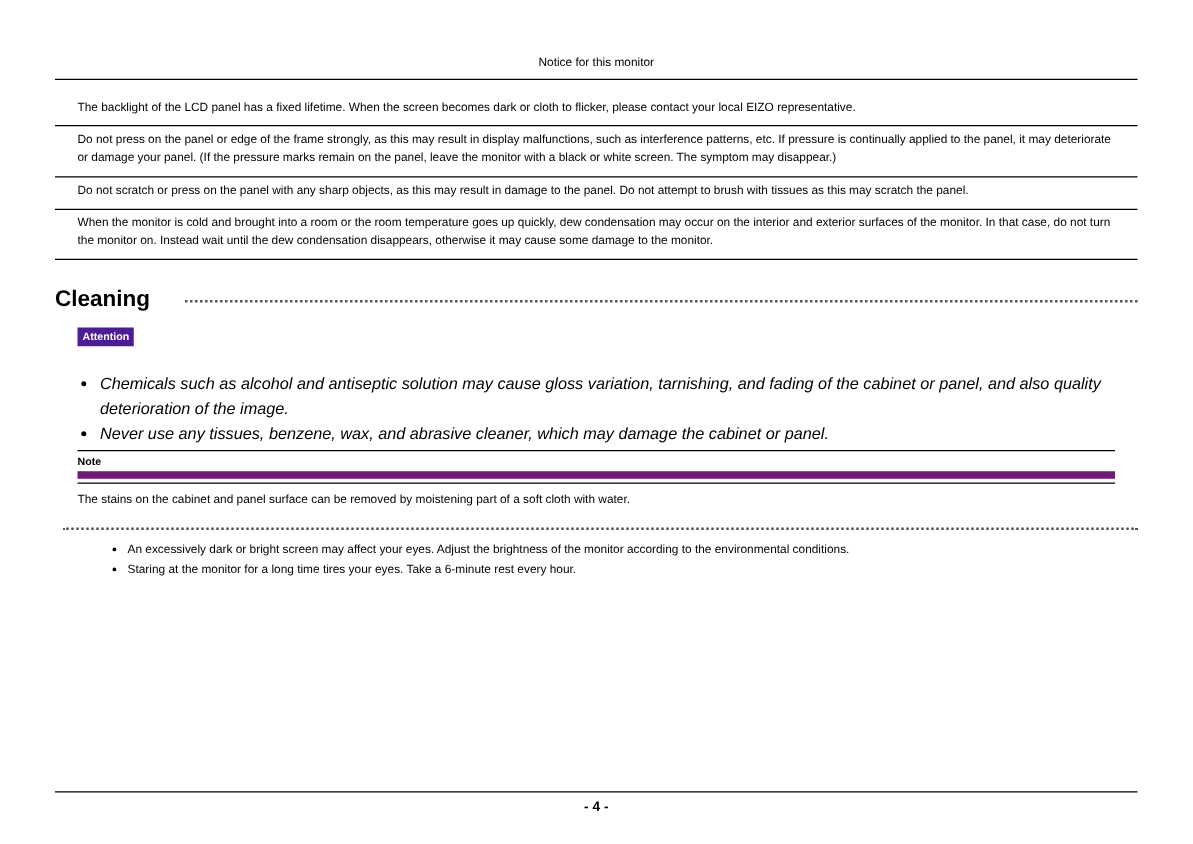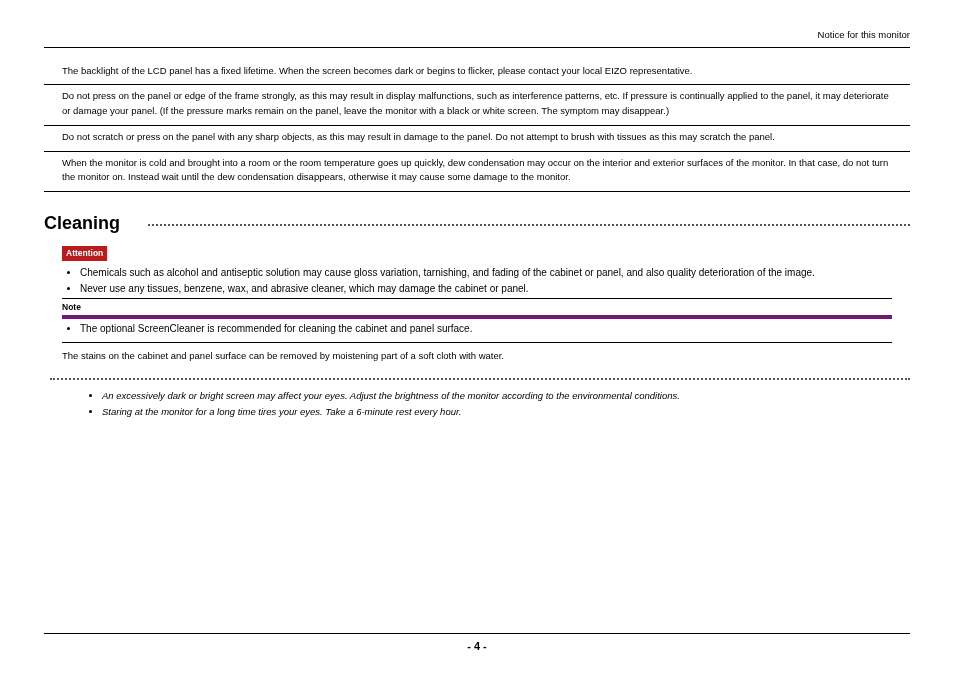--- a/index.html
+++ b/index.html
@@ -9,23 +9,24 @@
     color: #000;
     background: #fff;
     width: 954px;
     height: 675px;
     padding: 28px 44px 0 44px;
     font-size: 9.5px;
     line-height: 1.55;
     position: relative;
   }
   .header-notice {
-    text-align: right;
+    text-align: center;
     font-size: 9.5px;
     margin-bottom: 4px;
+    margin-top: 16px;
   }
   .top-rule {
     border-top: 1px solid #000;
     margin-bottom: 12px;
   }
   .para {
     padding: 4px 18px 6px 18px;
     border-bottom: 1px solid #000;
     font-size: 9.5px;
   }
@@ -43,51 +44,51 @@
     border-bottom: 2px dotted #555;
     margin-left: 6px;
     position: relative;
     top: -3px;
   }
   .inset {
     margin: 0 18px;
   }
   .pill {
     display: inline-block;
-    background: #b91c1c;
+    background: #4c1d95;
     color: #fff;
     font-size: 8.5px;
     font-weight: bold;
     padding: 1px 4px;
     margin: 2px 0 2px 0;
   }
   .note-label {
     display: inline-block;
     font-size: 8.5px;
     font-weight: bold;
-    border-bottom: 4px solid #701a75;
+    border-bottom: 6px solid #701a75;
     display:block;
     padding: 2px 0 1px 0;
   }
   ul.tight {
-    margin: 2px 0 2px 0;
+    margin: 18px 0 2px 0;
     padding: 0 0 0 18px;
-    font-size: 10px;
+    font-size: 13px;
+    font-style: italic;
   }
   ul.tight li { margin: 0; }
   .thin-rule { border-top: 1px solid #000; }
   .mid-text {
     font-size: 9.5px;
     padding: 6px 0 0 0;
   }
   .body-list {
     margin: 4px 0 0 0;
     padding-left: 58px;
     font-size: 9.5px;
-    font-style: italic;
   }
   .body-list li { margin: 1px 0; }
   .footer {
     position: absolute;
     bottom: 20px;
     left: 44px;
     right: 44px;
   }
   .footer .rule { border-top: 1px solid #000; }
   .footer .pg {
@@ -100,42 +101,39 @@
     border-bottom:1px solid #000;
     padding-bottom:3px;
   }
 </style>
 </head>
 <body>
 
 <div class="header-notice">Notice for this monitor</div>
 <div class="top-rule"></div>
 
-<div class="para">The backlight of the LCD panel has a fixed lifetime. When the screen becomes dark or begins to flicker, please contact your local EIZO representative.</div>
+<div class="para">The backlight of the LCD panel has a fixed lifetime. When the screen becomes dark or cloth to flicker, please contact your local EIZO representative.</div>
 <div class="para">Do not press on the panel or edge of the frame strongly, as this may result in display malfunctions, such as interference patterns, etc. If pressure is continually applied to the panel, it may deteriorate or damage your panel. (If the pressure marks remain on the panel, leave the monitor with a black or white screen. The symptom may disappear.)</div>
 <div class="para">Do not scratch or press on the panel with any sharp objects, as this may result in damage to the panel. Do not attempt to brush with tissues as this may scratch the panel.</div>
 <div class="para">When the monitor is cold and brought into a room or the room temperature goes up quickly, dew condensation may occur on the interior and exterior surfaces of the monitor. In that case, do not turn the monitor on. Instead wait until the dew condensation disappears, otherwise it may cause some damage to the monitor.</div>
 
 <div class="section-title">
   <span>Cleaning</span>
   <span class="dots"></span>
 </div>
 
 <div class="inset">
   <div class="attn-block">
     <span class="pill">Attention</span>
     <ul class="tight">
       <li>Chemicals such as alcohol and antiseptic solution may cause gloss variation, tarnishing, and fading of the cabinet or panel, and also quality deterioration of the image.</li>
       <li>Never use any tissues, benzene, wax, and abrasive cleaner, which may damage the cabinet or panel.</li>
     </ul>
     <div class="thin-rule"></div>
     <div class="note-label">Note</div>
-    <ul class="tight">
-      <li>The optional ScreenCleaner is recommended for cleaning the cabinet and panel surface.</li>
-    </ul>
   </div>
   <div class="mid-text">The stains on the cabinet and panel surface can be removed by moistening part of a soft cloth with water.</div>
 </div>
 
 <div class="section-title">
   <span class="dots"></span>
 </div>
 
 <ul class="body-list">
   <li>An excessively dark or bright screen may affect your eyes. Adjust the brightness of the monitor according to the environmental conditions.</li>

